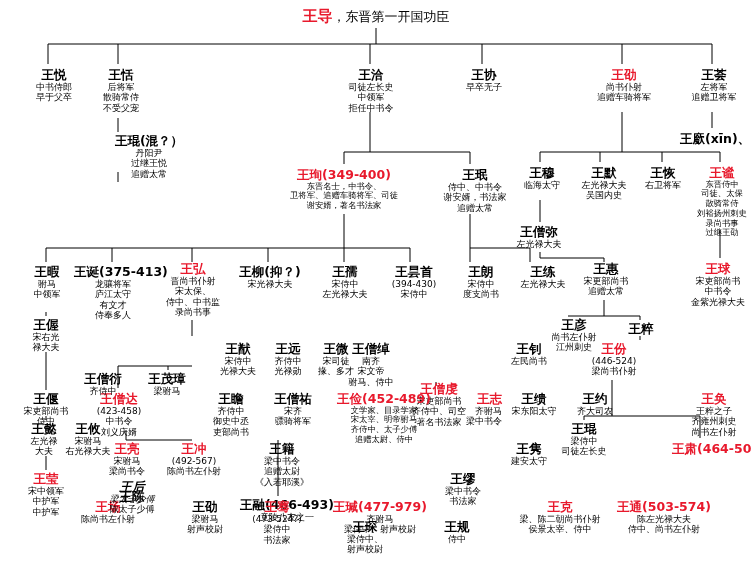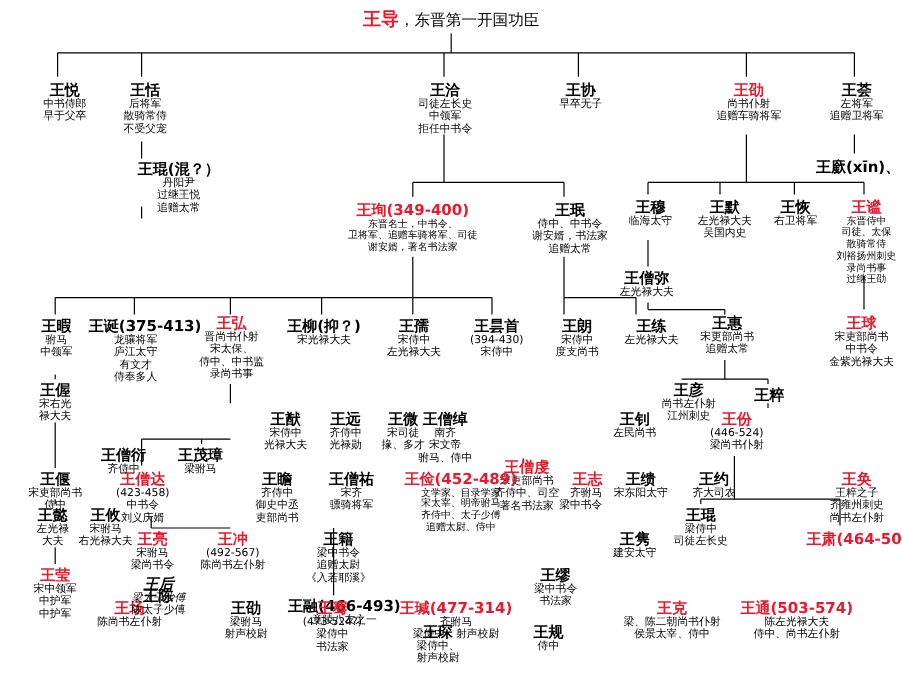--- a/index.html
+++ b/index.html
@@ -419,21 +419,21 @@
         <div class="nm red">王场</div>
         <div class="dsc">陈尚书左仆射</div>
       </div>
       <div class="node" style="left: 244px; top: 500px; width: 66px;">
         <div class="nm red">王骞</div>
         <div class="dsc">(473-524?)
 梁侍中
 书法家</div>
       </div>
       <div class="node" style="left: 330px; top: 500px; width: 100px;">
-        <div class="nm red">王瑊(477-314)</div>
+        <div class="nm red">王瑊(477-979)</div>
         <div class="dsc">齐驸马
 梁侍中、射声校尉</div>
       </div>
       <div class="node" style="left: 432px; top: 472px; width: 62px;">
         <div class="nm">王缪</div>
         <div class="dsc">梁中书令
 书法家</div>
       </div>
       <div class="node" style="left: 170px; top: 500px; width: 70px;">
         <div class="nm">王劭</div>

